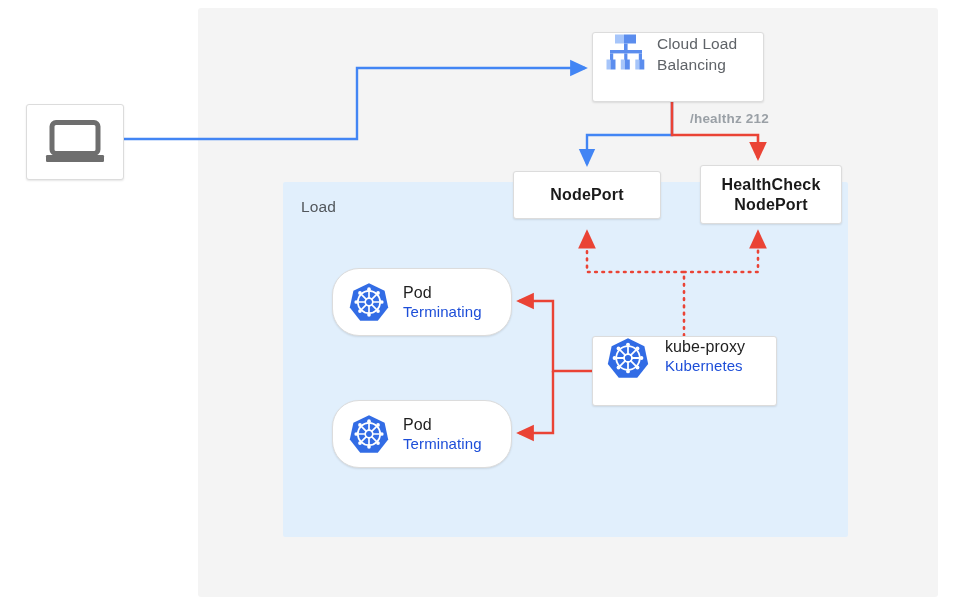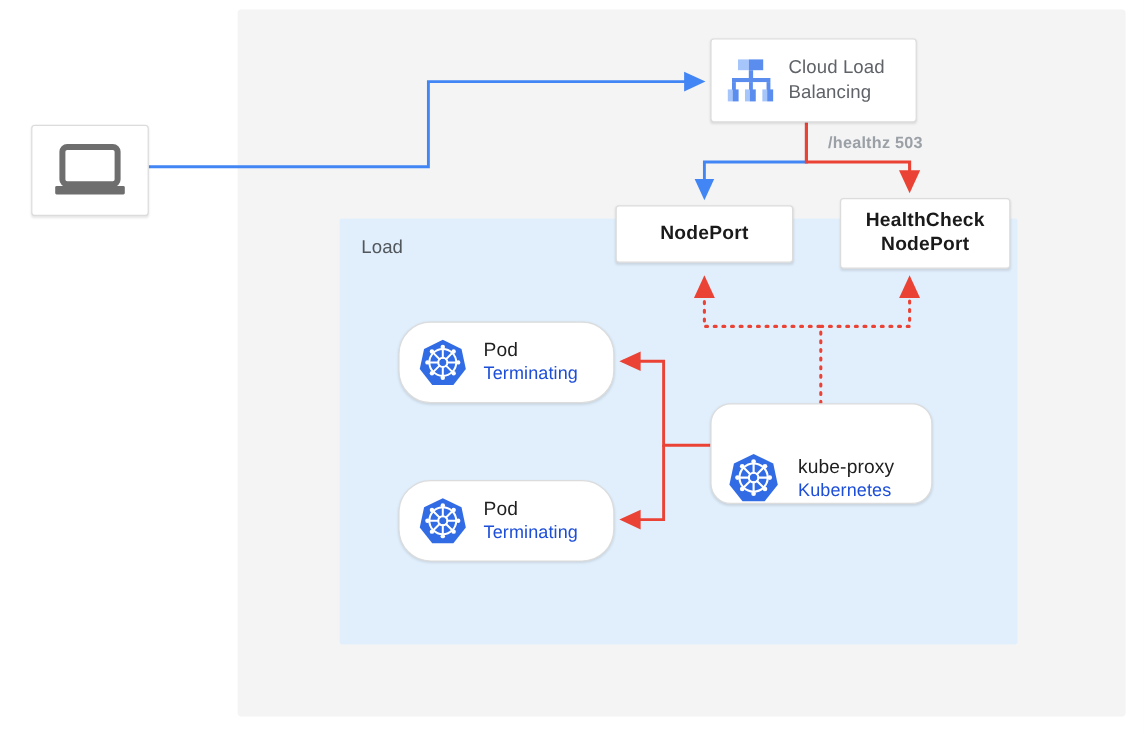--- a/index.html
+++ b/index.html
@@ -69,21 +69,21 @@
     width: 60px;
     height: 44px;
   }
   
   .clb-box {
     left: 592px;
     top: 32px;
     width: 172px;
     height: 70px;
     display: flex;
-    align-items: center;
+    align-items: flex-start;
     padding-left: 12px;
   }
   .clb-icon {
     width: 42px;
     height: 38px;
     flex: 0 0 auto;
     margin-right: 10px;
   }
   .clb-text {
     font-size: 15.5px;
@@ -124,25 +124,24 @@
     align-items: center;
     padding-left: 16px;
     border-radius: 27px;
   }
   .pod-a { left: 332px; top: 268px; }
   .pod-b { left: 332px; top: 400px; }
   .kube-proxy-card {
     left: 592px;
     top: 336px;
     width: 185px;
-    height: 84px;
+    height: 70px;
     display: flex;
-    align-items: flex-end;
+    align-items: flex-start;
     padding-left: 14px;
-    border-radius: 17px;
   }
   .k8s-icon {
     width: 40px;
     height: 40px;
     flex: 0 0 auto;
     margin-right: 14px;
   }
   .kube-proxy-card .k8s-icon { width: 42px; height: 42px; margin-right: 16px; }
   .card-text { line-height: 1.25; }
   .card-title {
@@ -211,21 +210,21 @@
       <path d="M684,336 L684,272 L587,272 L587,233" fill="none" stroke="#ea4335" stroke-width="2.6" stroke-dasharray="1.6 5.6" stroke-linecap="round" marker-end="url(#arrow-red-dot)"></path>
       <path d="M684,272 L758,272 L758,233" fill="none" stroke="#ea4335" stroke-width="2.6" stroke-dasharray="1.6 5.6" stroke-linecap="round" marker-end="url(#arrow-red-dot)"></path>
     </g>
 
     <g>
       <path d="M592,371 L553,371 L553,301 L519,301" fill="none" stroke="#ea4335" stroke-width="2.4" marker-end="url(#arrow-red)"></path>
       <path d="M553,371 L553,433 L519,433" fill="none" stroke="#ea4335" stroke-width="2.4" marker-end="url(#arrow-red)"></path>
     </g>
   </svg>
 
-  <div class="healthz-label">/healthz 503</div>
+  <div class="healthz-label">/healthz 212</div>
 
   <div class="card client-box">
     <svg class="laptop-icon" viewBox="0 0 60 44">
       <rect x="7" y="2.5" width="46" height="31" rx="4" ry="4" fill="none" stroke="#6e6e6e" stroke-width="5"></rect>
       <rect x="1" y="35" width="58" height="7" rx="1.2" ry="1.2" fill="#6e6e6e"></rect>
     </svg>
   </div>
 
   <div class="card clb-box">
     <svg class="clb-icon" viewBox="0 0 42 38">

